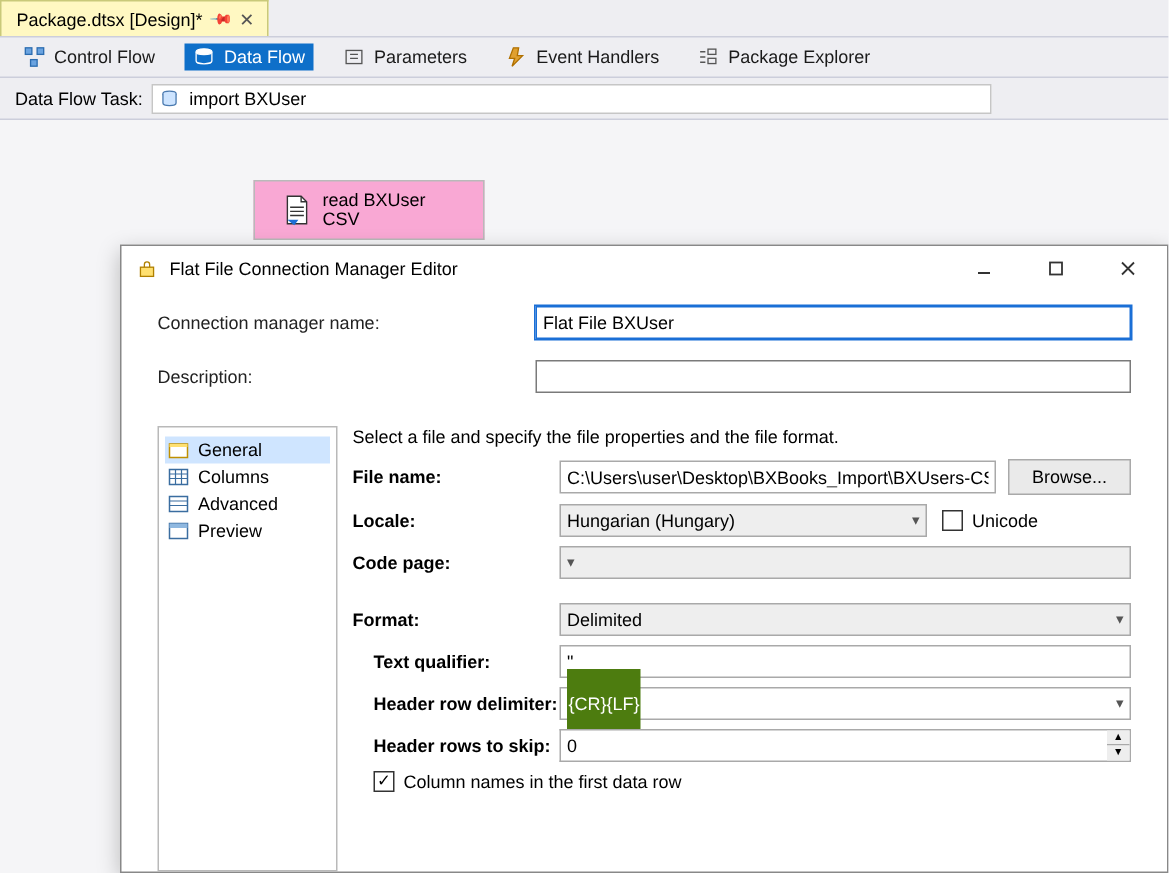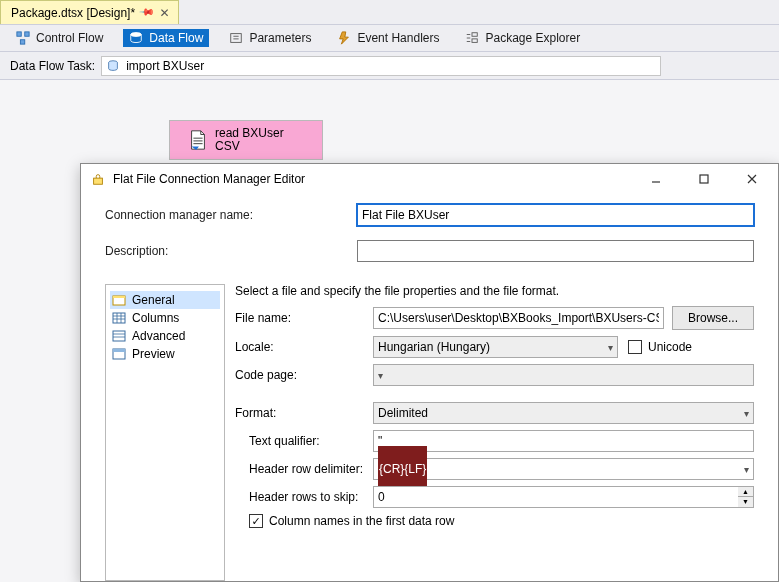--- a/index.html
+++ b/index.html
@@ -43,31 +43,31 @@
 
   .lower { display: flex; gap: 10px; margin-top: 8px; flex: 1; }
   .tree-pane { width: 120px; border: 1px solid #b9b9b9; padding: 6px 4px; }
   .tree-item { display: flex; align-items: center; gap: 6px; padding: 2px 2px; }
   .tree-item.selected { background: #cfe5ff; }
   .tree-icon { width: 14px; height: 12px; }
 
   .form-pane { flex: 1; display: flex; flex-direction: column; }
   .form-hdr { margin-bottom: 8px; }
   .frow { display: flex; align-items: center; margin-bottom: 6px; }
-  .frow .flbl { width: 138px; }
+  .frow .flbl { width: 138px; font-weight: bold; }
   .frow .flbl.indent { padding-left: 14px; }
   .finput { flex: 1; height: 22px; border: 1px solid #a9a9a9; padding: 2px 4px; background: #fff; }
   .fselect { flex: 1; height: 22px; border: 1px solid #a9a9a9; background: #eeeeee; display: flex; align-items: center; justify-content: space-between; padding: 0 4px; }
   .fselect.white { background: #fff; }
   .fselect .chev { font-size: 10px; color: #555; }
   .fbtn { width: 82px; height: 24px; border: 1px solid #a9a9a9; background: #eaeaea; margin-left: 8px; display: flex; align-items: center; justify-content: center; }
   .chkbox { width: 14px; height: 14px; border: 1px solid #333; display: flex; align-items: center; justify-content: center; font-size: 11px; line-height: 1; }
   .chkbox.checked::after { content: "✓"; }
 
-  .sel-highlight { background: #7f1d1d; color: #fff; padding: 16px 1px; }
+  .sel-highlight { background: #4d7c0f; color: #fff; padding: 16px 1px; }
   .spin { width: 16px; display: flex; flex-direction: column; border: 1px solid #a9a9a9; border-left: none; }
   .spin div { height: 10px; font-size: 7px; text-align: center; line-height: 10px; background: #eee; }
   .spin div:first-child { border-bottom: 1px solid #a9a9a9; }
 
   .unicode-wrap { display: flex; align-items: center; gap: 6px; margin-left: 10px; }
 </style>
 </head>
 <body>
 
 <div class="doc-tab-row">

